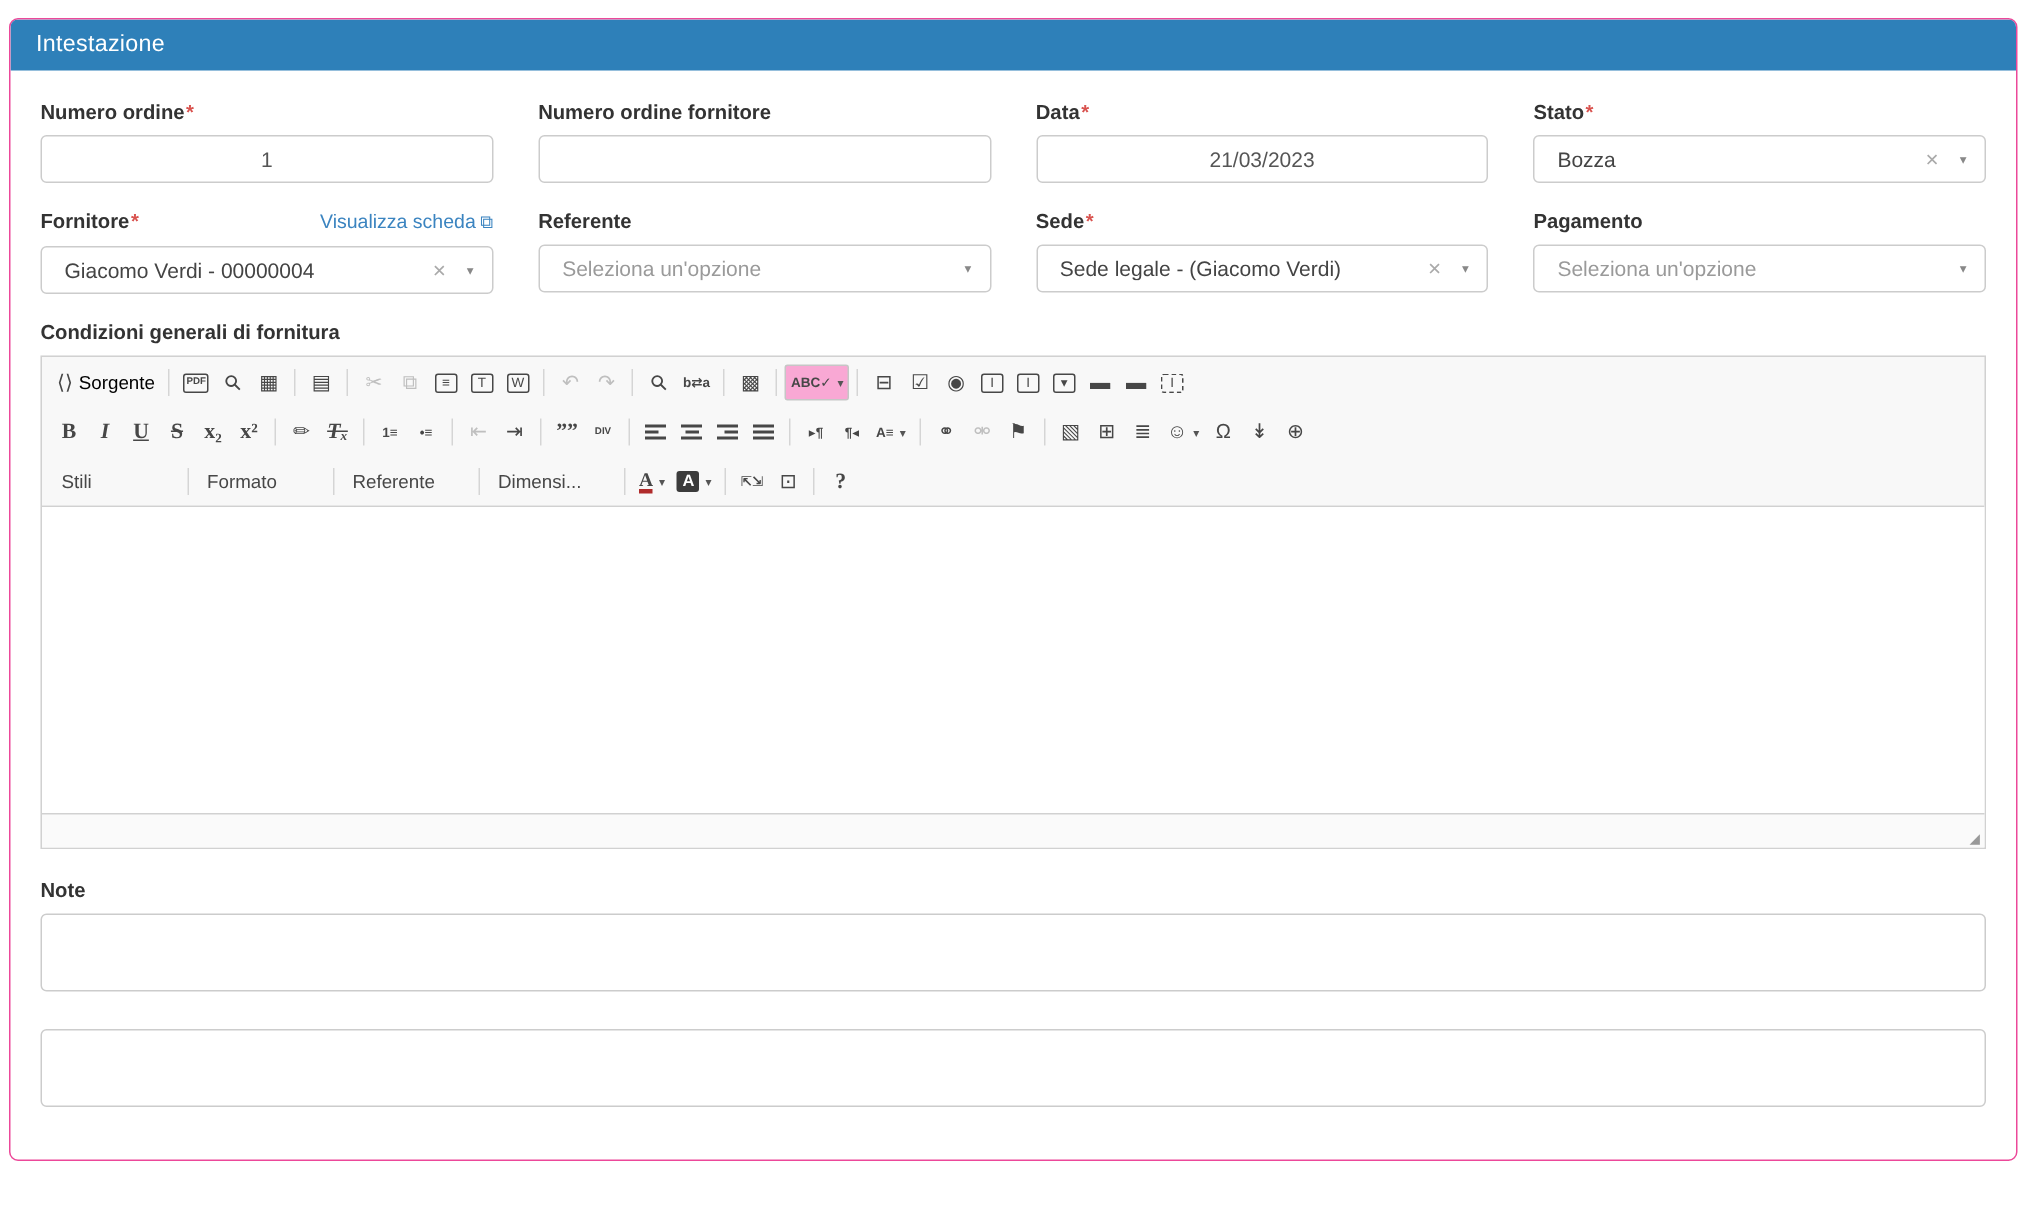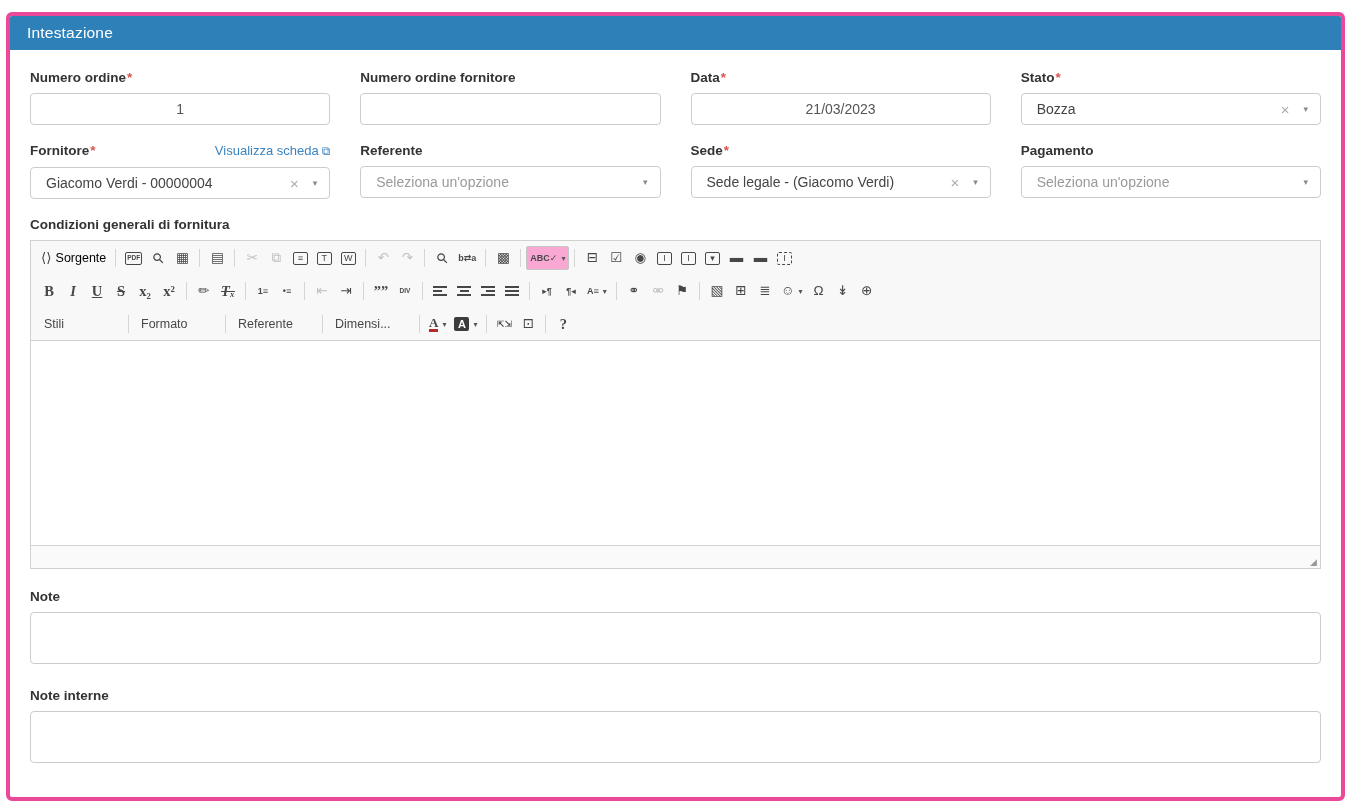--- a/index.html
+++ b/index.html
@@ -1,17 +1,17 @@
 <!DOCTYPE html>
 <html><head>
 <meta charset="utf-8">
 <style>
   * { box-sizing: border-box; }
   html,body { margin:0; padding:0; background:#fff; font-family:"Liberation Sans","DejaVu Sans",sans-serif; }
-  .card { margin:12px 6px; border:4px solid #ec4899; border-radius:6px; overflow:hidden; background:#fff; }
+  .card { margin:12px 6px; border:1px solid #ec4899; border-radius:6px; overflow:hidden; background:#fff; }
   .card-header { background:#2e80b9; color:#fff; font-size:15.5px; padding:8px 17px; letter-spacing:.2px; }
   .card-body { padding:20px 20px 30px 20px; }
 
   .field-row { display:grid; grid-template-columns:repeat(4,1fr); gap:12px 30px; margin-bottom:18px; }
   .field-label { font-size:13.5px; font-weight:bold; color:#333; margin-bottom:8px; line-height:15px; }
   .label-flex { display:flex; justify-content:space-between; align-items:baseline; }
   .req { color:#d9534f; margin-left:1px; font-weight:bold; }
   .ext-link { color:#3b84c0; font-size:13px; font-weight:normal; text-decoration:none; cursor:pointer; }
   .ext-link .lnk-ico { font-size:12px; margin-left:3px; }
 
@@ -389,18 +389,17 @@
         </div>
       </div>
     </div>
 
     <div class="section">
       <div class="section-label">Note</div>
       <textarea class="note-area" style=""></textarea>
     </div>
 
     <div class="section">
-      <div class="section-label">Note interne</div>
       <textarea class="note-area" style=""></textarea>
     </div>
 
   </div>
 </div>
 
 </body></html>

